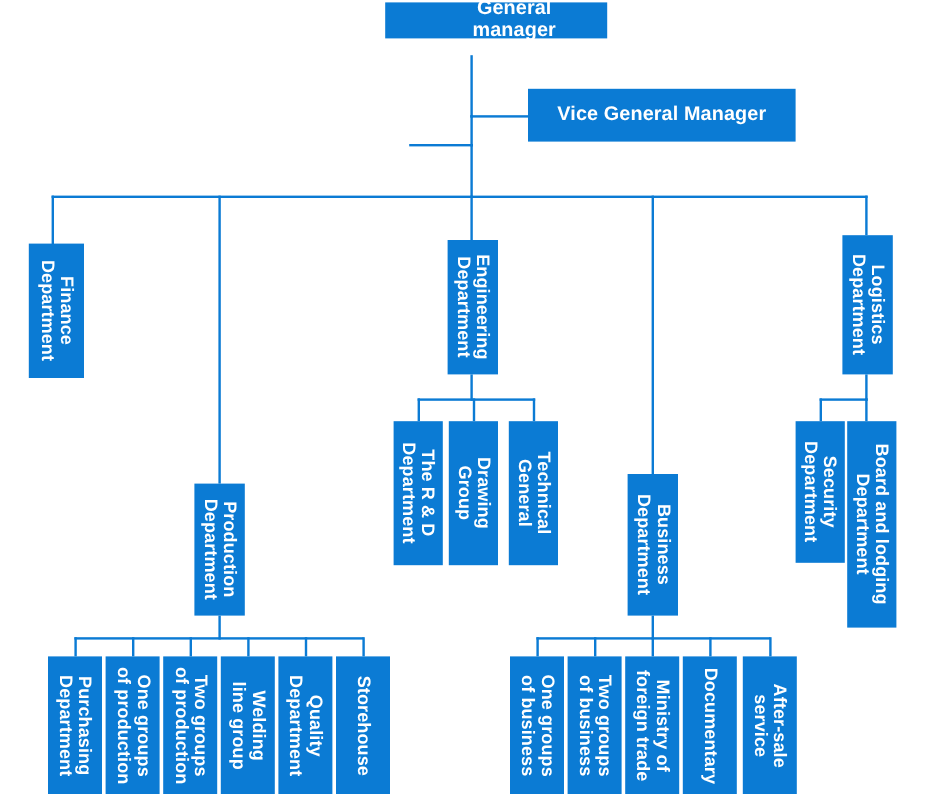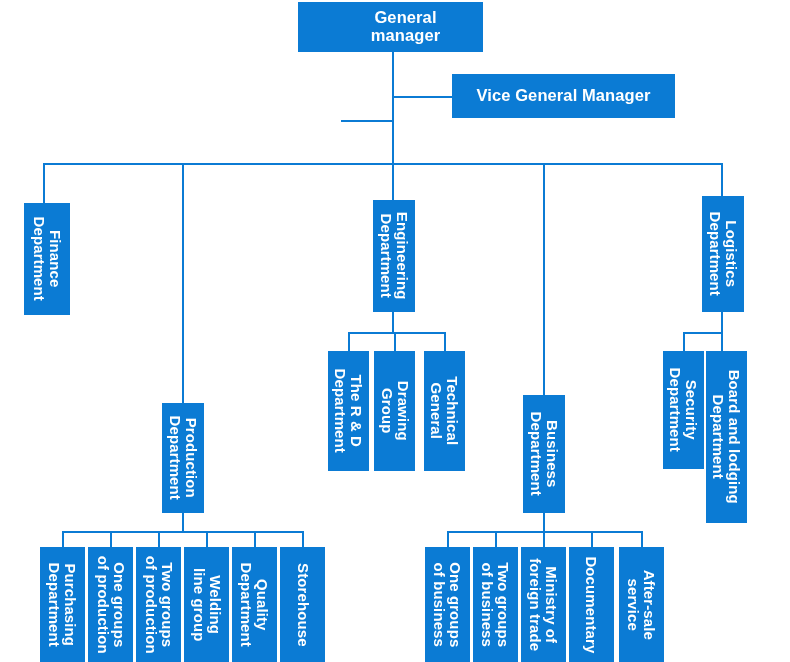--- a/index.html
+++ b/index.html
@@ -100,25 +100,25 @@
   <div class="line vt" style="left:302px; top:531px; height:16px;"></div>
 
   <div class="line vt" style="left:543px; top:513px; height:20px;"></div>
   <div class="line hz" style="left:447px; top:531px; width:195px;"></div>
   <div class="line vt" style="left:447px; top:531px; height:16px;"></div>
   <div class="line vt" style="left:495px; top:531px; height:16px;"></div>
   <div class="line vt" style="left:543px; top:531px; height:16px;"></div>
   <div class="line vt" style="left:591px; top:531px; height:16px;"></div>
   <div class="line vt" style="left:641px; top:531px; height:16px;"></div>
 
-  <div class="box h" style="left:298px; top:2px; width:185px; height:50px;padding-left:40px;">
+  <div class="box h" style="left:321px; top:2px; width:185px; height:30px;padding-left:40px;">
     <span>General manager</span>
   </div>
 
-  <div class="box h" style="left:452px; top:74px; width:223px; height:44px;justify-content:center;">
+  <div class="box h" style="left:440px; top:74px; width:223px; height:44px;justify-content:center;">
     <span>Vice General Manager</span>
   </div>
 
 
   <div class="box v" style="left:24px; top:203px; width:46px; height:112px;">
     <span class="vtext">
       <span class="l">Finance</span>
       <span class="l">Department</span>
     </span>
   </div>

